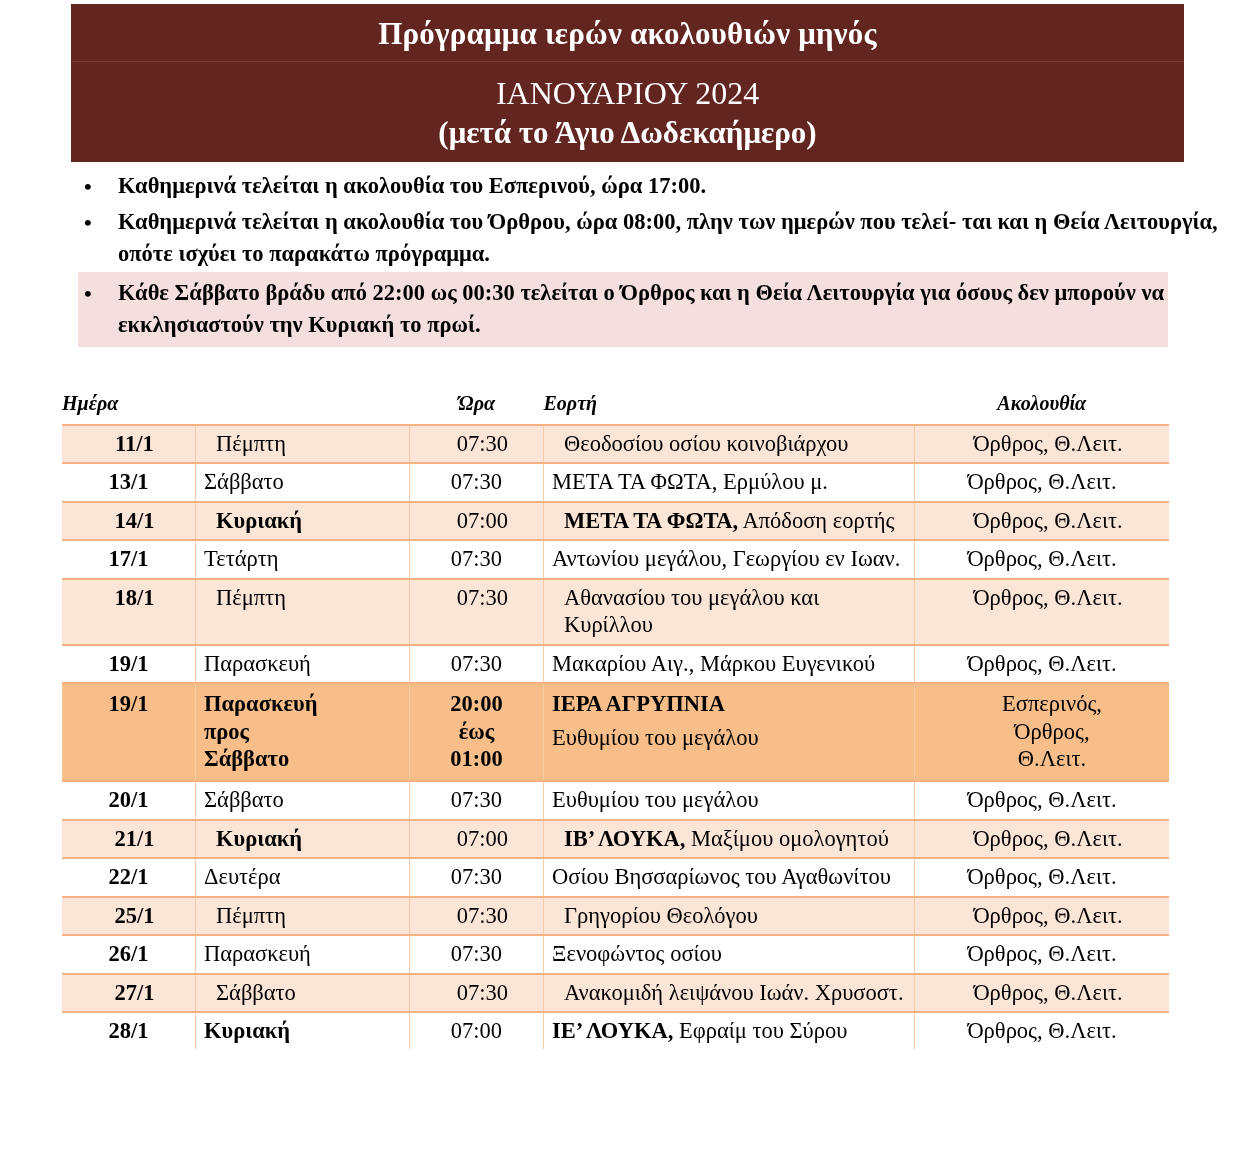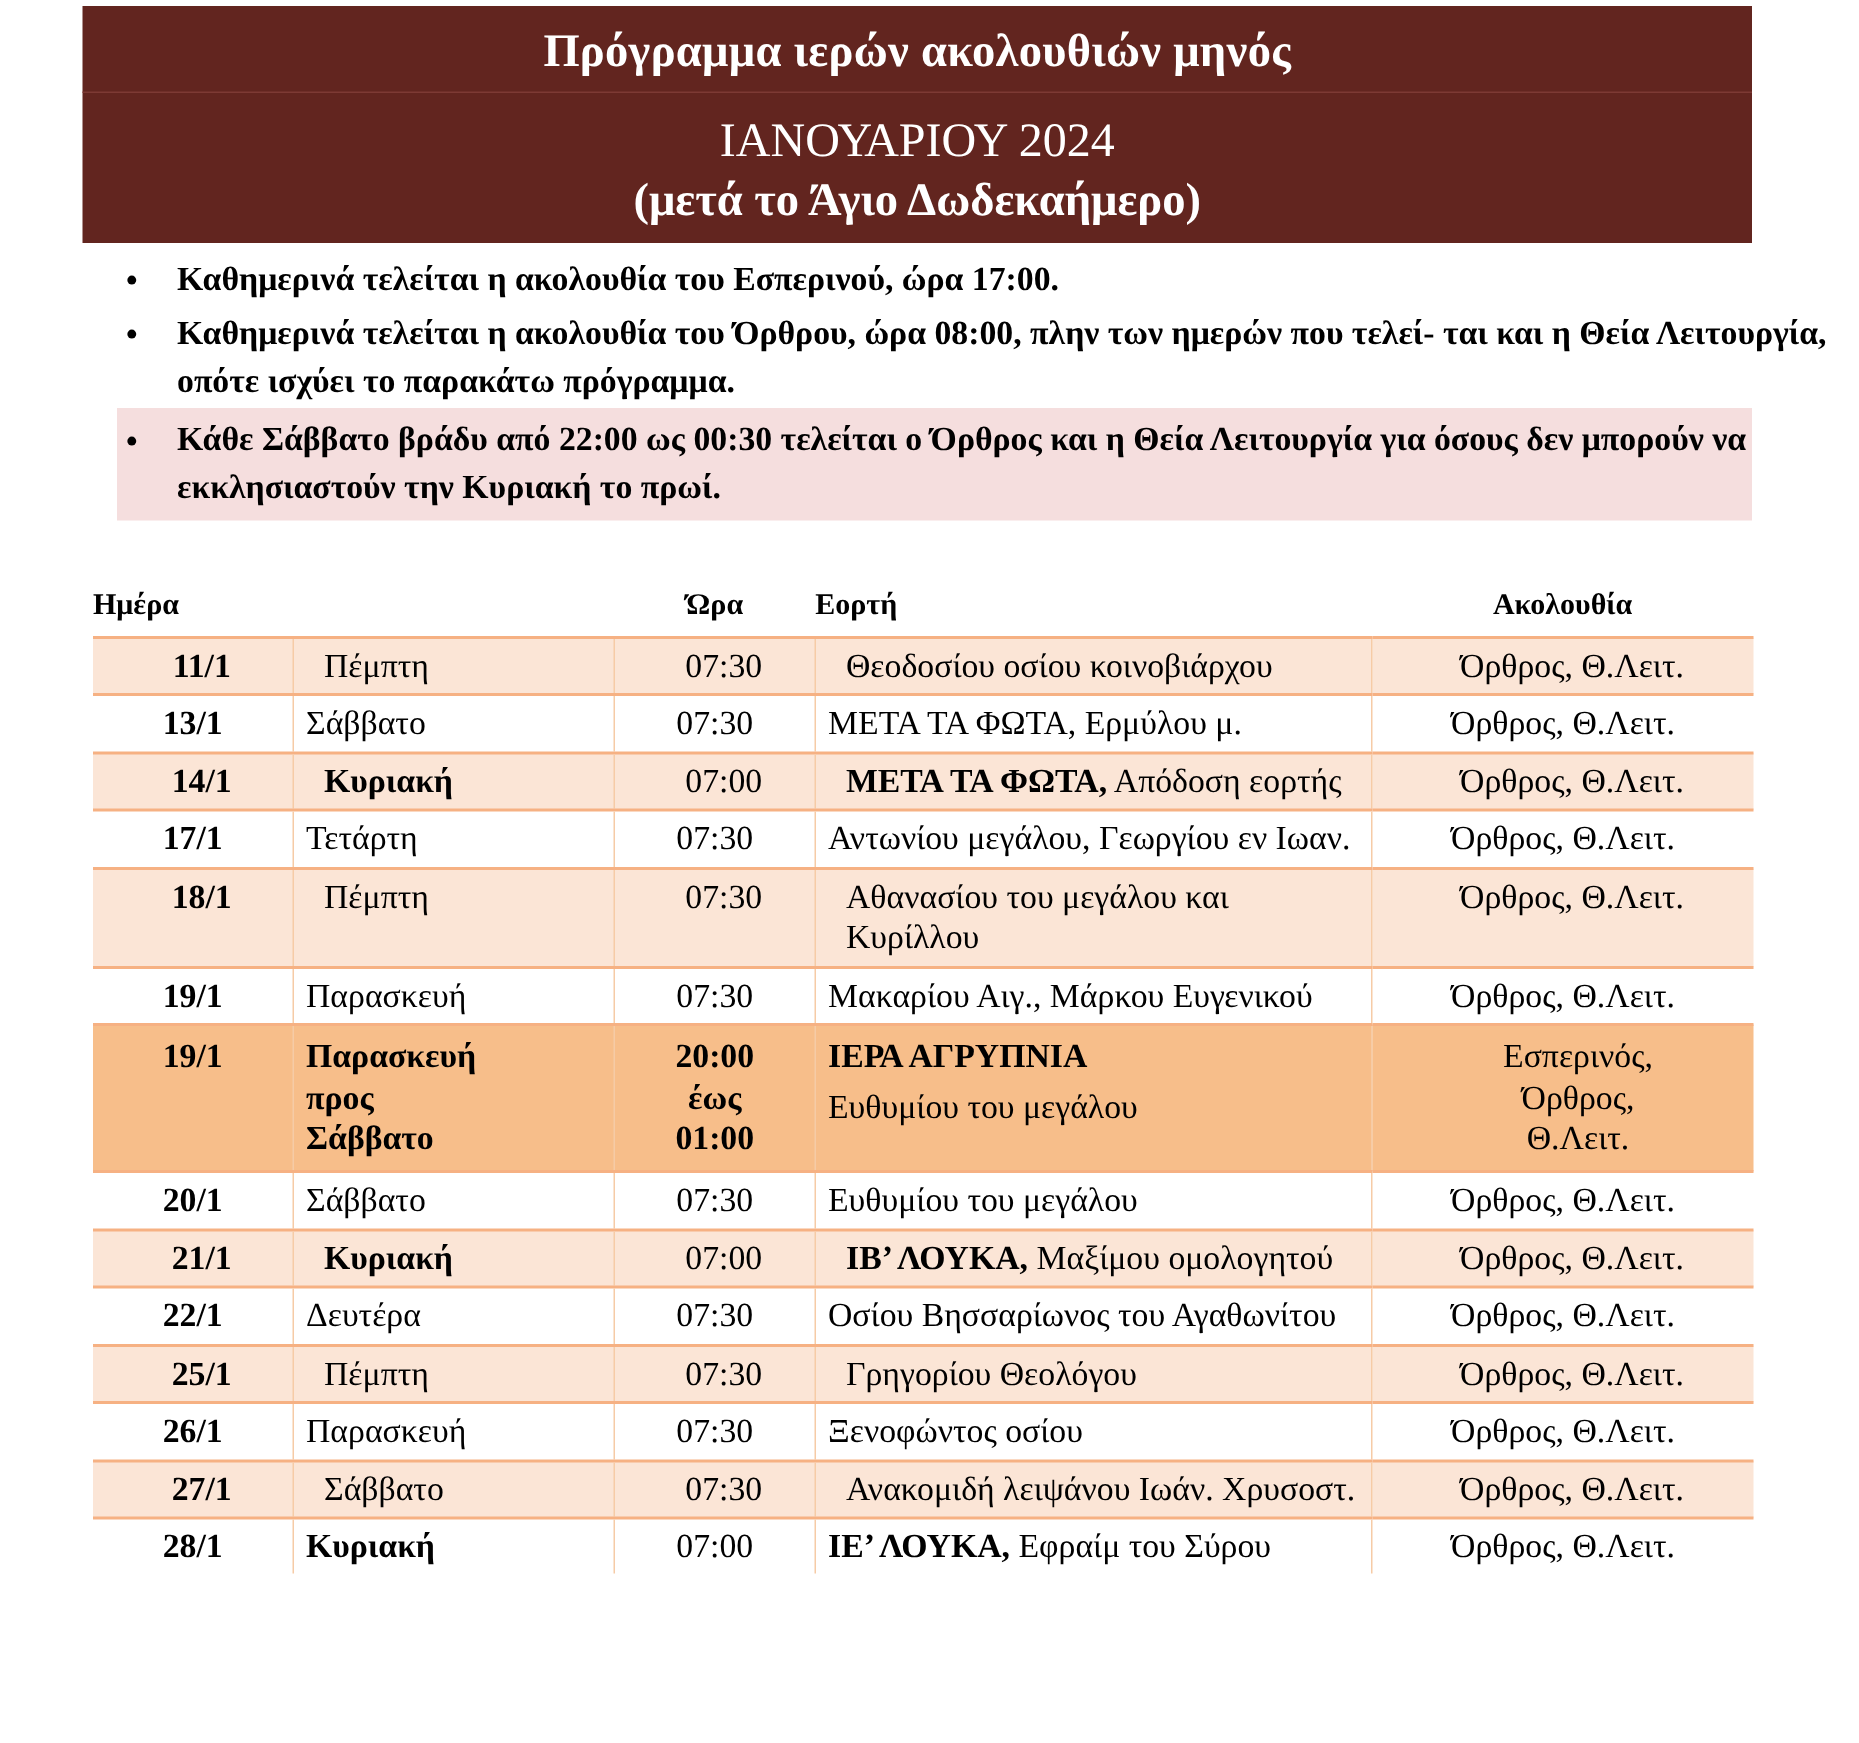--- a/index.html
+++ b/index.html
@@ -13,21 +13,21 @@
     height: 1162px;
     font-family: "Liberation Serif", "DejaVu Serif", serif;
     color: #000000;
     overflow: hidden;
     position: relative;
   }
 
   
   .banner {
     position: absolute;
-    left: 55px;
+    left: 71px;
     top: 4px;
     width: 1113px;
     background: #62251F;
     color: #ffffff;
     text-align: center;
     padding: 0;
   }
   .banner-line1 {
     font-size: 31px;
     font-weight: bold;
@@ -92,20 +92,21 @@
     border-collapse: collapse;
     font-size: 22.5px;
   }
   .sched th {
     font-size: 20px;
     font-weight: bold;
     padding: 0 0 9px 0;
     border: none;
     background: #ffffff;
     vertical-align: bottom;
+    font-style: italic;
   }
   .sched td {
     border-left: 1px solid #F6CBA6;
     border-right: 1px solid #F6CBA6;
     border-top: 2px solid #F6B183;
     padding: 4px 8px 5px 8px;
     line-height: 1.22;
     vertical-align: top;
   }
   .sched tr td:first-child { border-left: none; }

